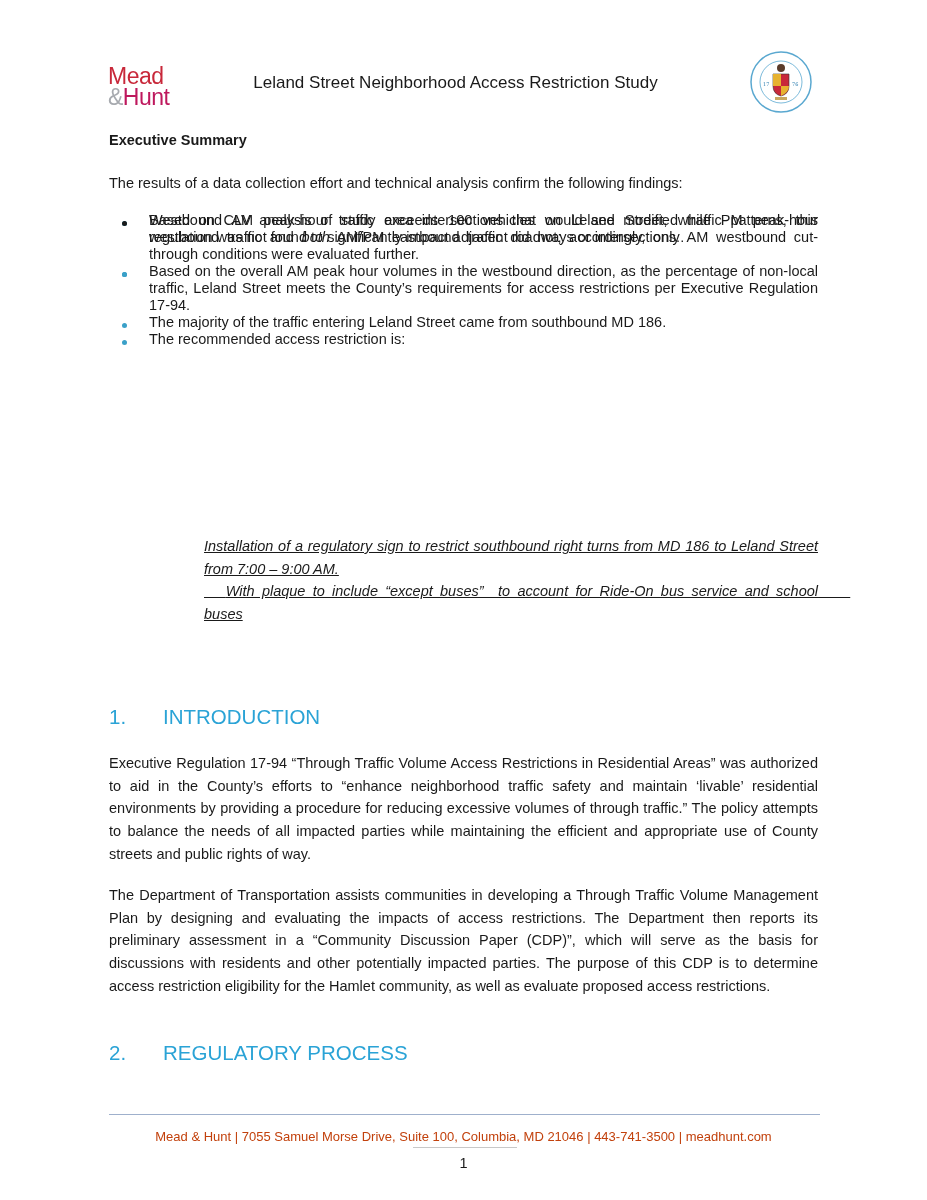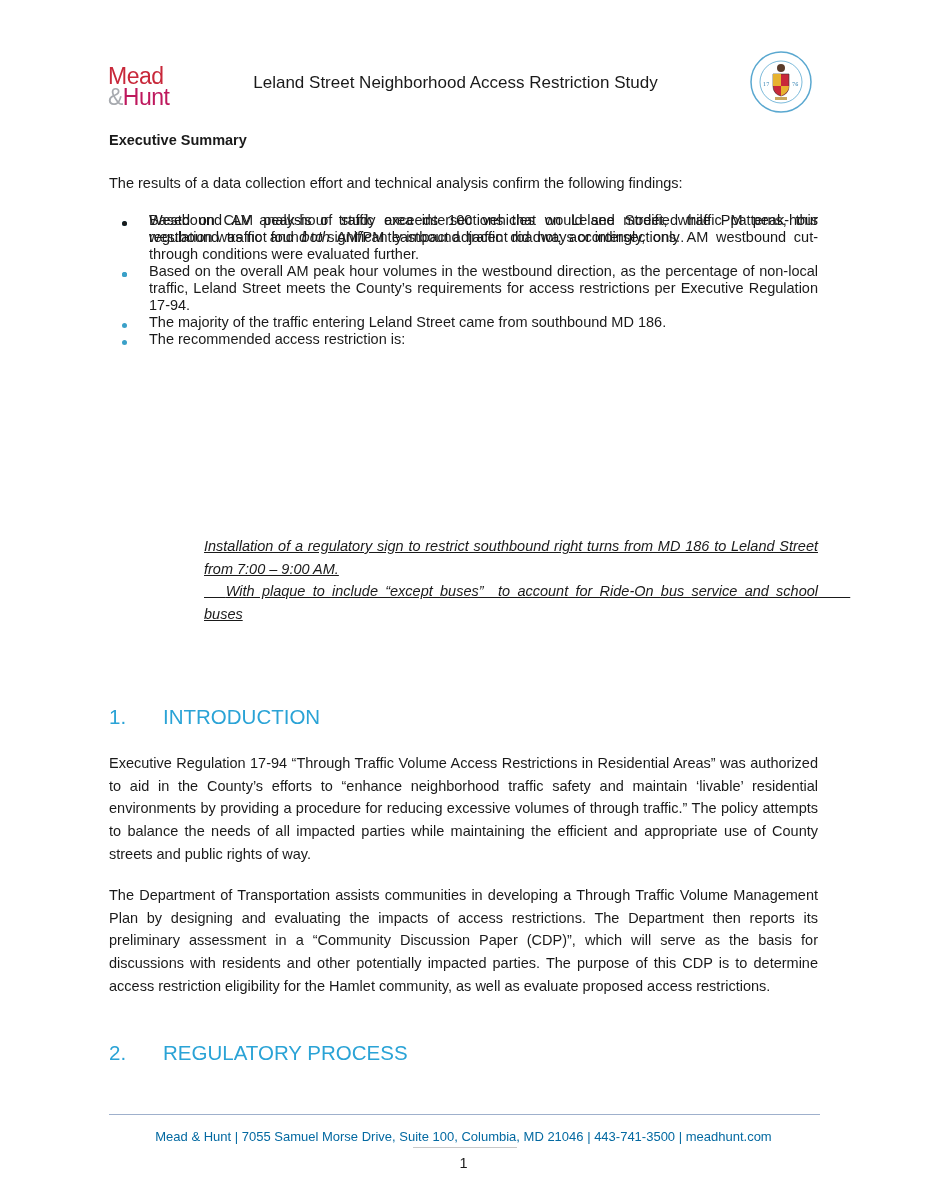--- a/index.html
+++ b/index.html
@@ -19,21 +19,21 @@
   ul.findings li { position: relative; padding-left: 40px; font-size: 14.5px; line-height: 17px; text-align: justify; }
   ul.findings li .bul { position: absolute; left: 13px; top: 9px; width: 5px; height: 5px; border-radius: 50%; background: #3aa0c8; }
   ul.findings li .bul.black { background: #1a1a1a; }
   .restriction { left: 204px; top: 535px; width: 614px; font-size: 14.5px; line-height: 22.5px; text-decoration: underline; text-align: justify; font-style: italic; }
   .restriction .pline { display:block; }
   .last-bullet { left: 109px; top: 649px; width: 709px; }
   h2.sec { position: absolute; margin: 0; font-weight: normal; color: #2aa3d6; font-size: 20.5px; }
   h2.sec .num { display: inline-block; width: 54px; }
   .para { position: absolute; left: 109px; width: 709px; font-size: 14.5px; line-height: 22.7px; text-align: justify; }
   .footer-rule { left: 109px; top: 1114px; width: 711px; height: 1px; background: #9fb0cc; }
-  .footer-text { left: 0; width: 927px; top: 1129px; text-align: center; font-size: 13px; color: #0369a1; }
+  .footer-text { left: 0; width: 927px; top: 1129px; text-align: center; font-size: 13px; color: #c2410c; }
   .footer-under { left: 413px; top: 1147px; width: 104px; height: 1px; background: #c8c8c8; }
   .page-num { left: 0; width: 927px; top: 1155px; text-align: center; font-size: 14.5px; color: #1a1a1a; }
 </style>
 </head>
 <body>
 
 <div class="abs logo-mh">
   <span class="l1">Mead</span>
   <span class="l2"><span class="amp">&amp;</span><span class="hunt">Hunt</span></span>
 </div>

